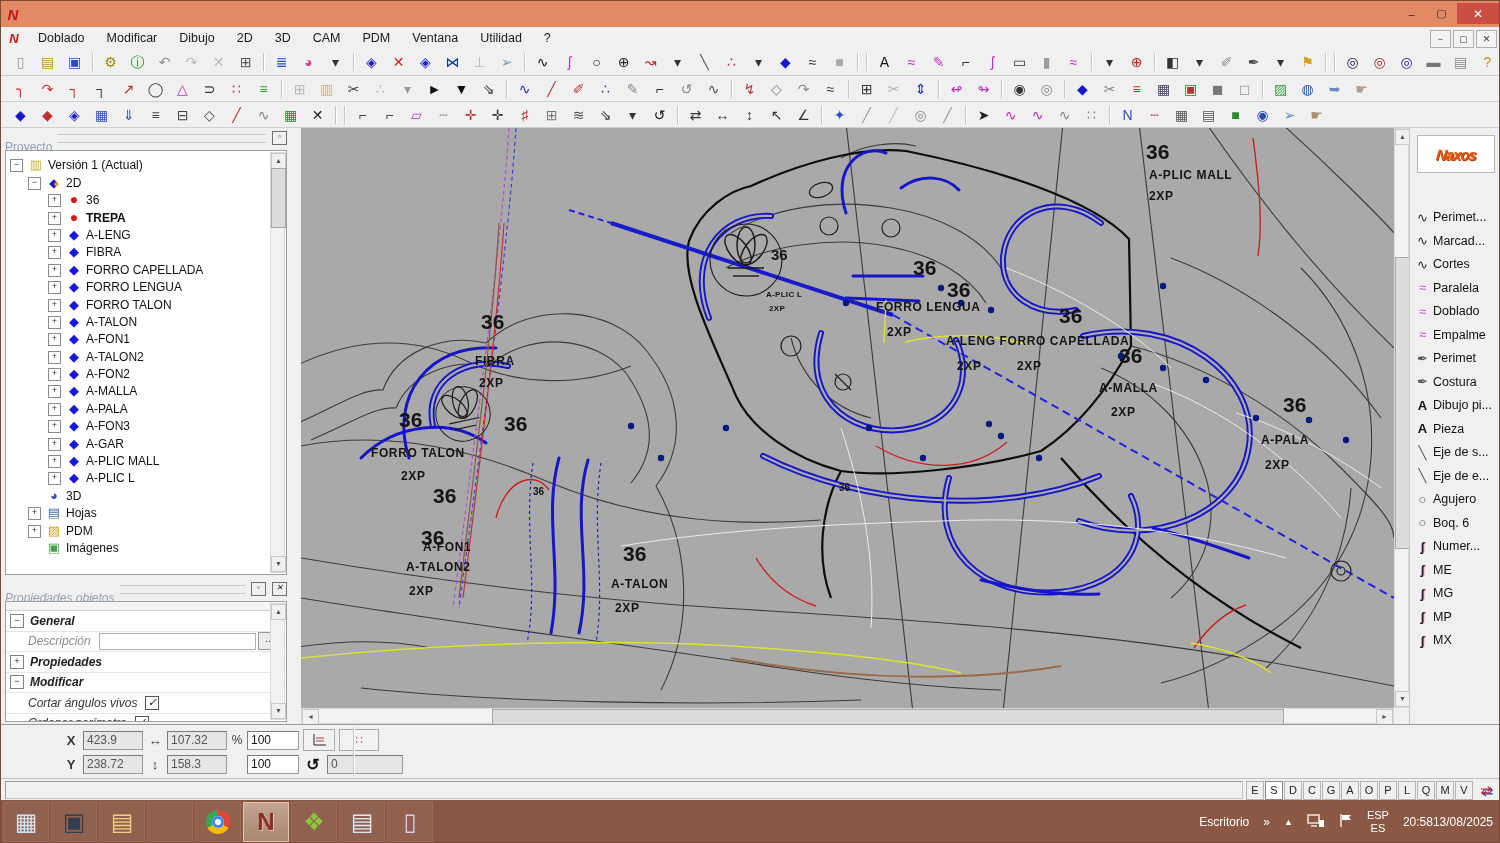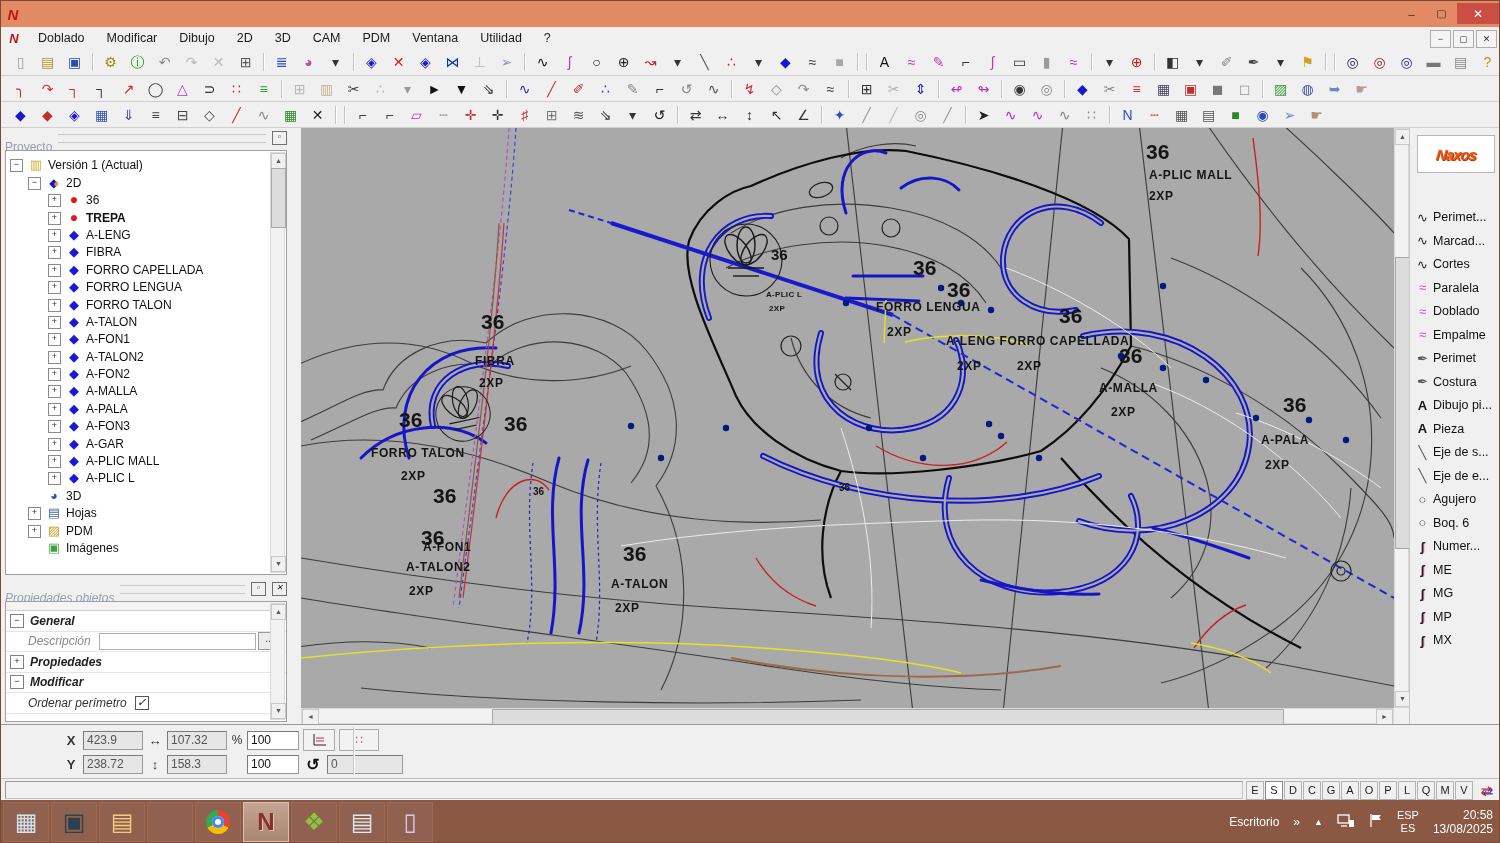--- a/index.html
+++ b/index.html
@@ -117,21 +117,21 @@
   .tapp .glyph{font-size:24px;line-height:1;}
   .tapp.active{background:linear-gradient(#c4a493,#a9876f);border-color:#dcc2b0;}
   .app-chrome .glyph{width:24px;height:24px;border-radius:50%;background:conic-gradient(#e84335 0 120deg,#fbbc05 0 240deg,#34a853 0 360deg);position:relative;}
   .app-chrome .glyph::after{content:"";position:absolute;inset:6px;background:#fff;border-radius:50%;box-shadow:inset 0 0 0 3px #4285f4;}
   .app-naxos .glyph{color:#8d2f24;font-weight:900;font-size:24px;text-shadow:1px 1px 0 rgba(255,255,255,0.5);}
   .tray{margin-left:auto;display:flex;align-items:center;gap:14px;padding-right:8px;color:#fff;}
   .tray .desk{font-size:12px;}
   .tray .chev{font-size:12px;}
   .tray .caret{font-size:9px;}
   .lang{display:flex;flex-direction:column;align-items:center;font-size:11px;line-height:13px;}
-  .clock{display:flex;flex-direction:column;align-items:flex-end;font-size:12px;line-height:14px;}
+  .clock{display:flex;flex-direction:row;align-items:flex-end;font-size:12px;line-height:14px;}
 </style>
 </head>
 <body>
 
 <div class="app">
 
   <div class="titlebar">
     <span class="title-appicon">N</span>
     <span class="winbtns">
       <span class="winbtn">–</span>
@@ -786,20 +786,24 @@
             <span class="pfield"></span>
             <span class="pdots">...</span>
           </div>
           <div class="prow">
             <span class="pexp">+</span>
             <span class="plabel">Propiedades</span>
           </div>
           <div class="prow">
             <span class="pexp">−</span>
             <span class="plabel">Modificar</span>
+          </div>
+          <div class="prow checkrow">
+            <span class="plabel">Cortar ángulos vivos</span>
+            <span class="checkbox">✓</span>
           </div>
           <div class="prow checkrow">
             <span class="plabel">Ordenar perímetro</span>
             <span class="checkbox">✓</span>
           </div>
           <div class="vsb prop-vsb">
             <span class="arr" style="top:0;">▲</span>
             <span class="arr" style="bottom:0;">▼</span>
           </div>
         </div>

